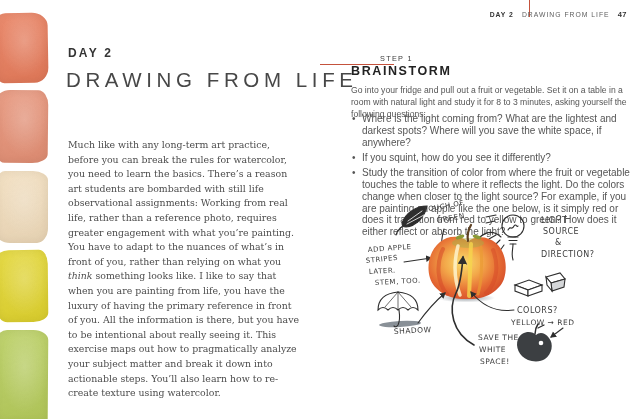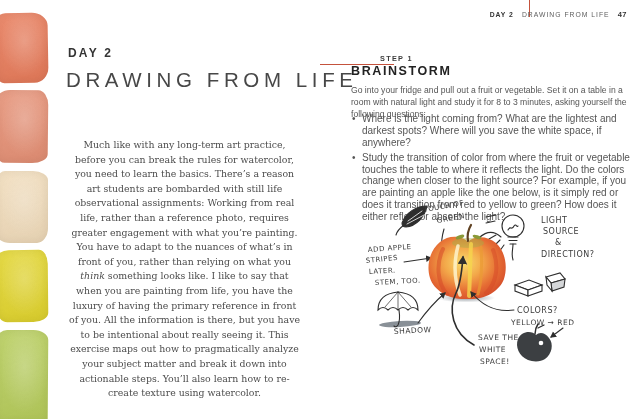--- a/index.html
+++ b/index.html
@@ -16,33 +16,33 @@
   #sw5{top:330px;height:92px;border-radius:11px 15px 4px 4px/12px 10px 4px 4px;transform:rotate(.4deg);}
   .swatch::after{content:"";position:absolute;inset:0;border-radius:inherit;
     background:radial-gradient(ellipse at 55% 40%,rgba(255,255,255,.22),rgba(0,0,0,0) 60%),
                linear-gradient(160deg,rgba(255,255,255,.12),rgba(0,0,0,.05));
     box-shadow:inset 0 0 10px rgba(0,0,0,.07);}
   .kicker{position:absolute;left:68px;top:46px;font-size:12px;font-weight:bold;
     letter-spacing:2.2px;color:#353535;}
   .big-title{position:absolute;left:66px;top:68px;font-size:20.5px;font-weight:400;
     letter-spacing:4.6px;color:#474747;white-space:nowrap;}
   .body-copy{position:absolute;left:68px;top:138px;width:233px;
-    font-family:"DejaVu Serif",serif;font-size:9.4px;line-height:14.6px;color:#4c4c4c;text-align:center;}
+    font-family:"DejaVu Serif",serif;font-size:9.4px;line-height:14.6px;color:#4c4c4c;text-align:left;}
   .body-copy .it{font-style:italic;}
   
   .rp-header{position:absolute;top:10px;right:13px;display:flex;align-items:baseline;gap:8px;
     font-size:6.8px;letter-spacing:1px;}
   .rp-header .hk{font-weight:bold;color:#333;}
   .rp-header .ht{color:#5d5d5d;}
   .rp-header .pn{font-weight:bold;color:#333;font-size:7.5px;letter-spacing:.5px;}
   .hdr-rule{position:absolute;top:0;left:529px;width:1.4px;height:17px;}
   
   .step-rule{position:absolute;top:64px;left:320px;width:74px;height:1.2px;}
   .step-label{position:absolute;left:352px;top:54px;font-size:7.3px;letter-spacing:1.3px;
-    font-weight:bold;color:#3c3c3c;padding-left:28px;}
+    font-weight:normal;color:#3c3c3c;padding-left:28px;}
   .step-title{position:absolute;left:351px;top:64px;font-size:12.5px;font-weight:bold;
     letter-spacing:1.6px;color:#222;}
   .intro{position:absolute;left:351px;top:84px;width:280px;font-size:8.6px;line-height:12px;color:#555;}
   .bullets{position:absolute;left:351px;top:113px;width:282px;margin:0;padding:0;list-style:none;
     font-size:10px;line-height:11.8px;color:#555;}
   .bullets li{position:relative;padding-left:11px;margin-bottom:3.5px;}
   .bullets li::before{content:"•";position:absolute;left:1px;top:0;color:#555;}
   
   .illo{position:absolute;left:350px;top:193px;}
   .illo text{font-family:"DejaVu Sans",sans-serif;fill:#3b3b3b;letter-spacing:.5px;}
@@ -76,20 +76,21 @@
     </div>
 
     <div class="step-rule" style="background-color: rgb(196, 82, 60);"></div>
     <div class="step-label">STEP 1</div>
     <div class="step-title">BRAINSTORM</div>
 
     <div class="intro">Go into your fridge and pull out a fruit or vegetable. Set it on a table in a room with natural light and study it for 8 to 3 minutes, asking yourself the following questions:</div>
 
     <ul class="bullets">
       <li><span>Where is the light coming from? What are the lightest and darkest spots? Where will you save the white space, if anywhere?</span></li>
+      <li><span>If you squint, how do you see it differently?</span></li>
       <li><span>Study the transition of color from where the fruit or vegetable touches the table to where it reflects the light. Do the colors change when closer to the light source? For example, if you are painting an apple like the one below, is it simply red or does it transition from red to yellow to green? How does it either reflect or absorb the light?</span></li>
     </ul>
 
     <svg class="illo" width="290" height="210" viewBox="0 0 290 210">
       <defs>
         <marker id="ah" markerWidth="7" markerHeight="7" refX="4.5" refY="3" orient="auto">
           <path d="M0,0 L5.5,3 L0,6 z" fill="#2e2e2e"></path>
         </marker>
         <radialGradient id="agrad" cx="45%" cy="42%" r="68%">
           <stop offset="0%" stop-color="#f8dc6e"></stop>

